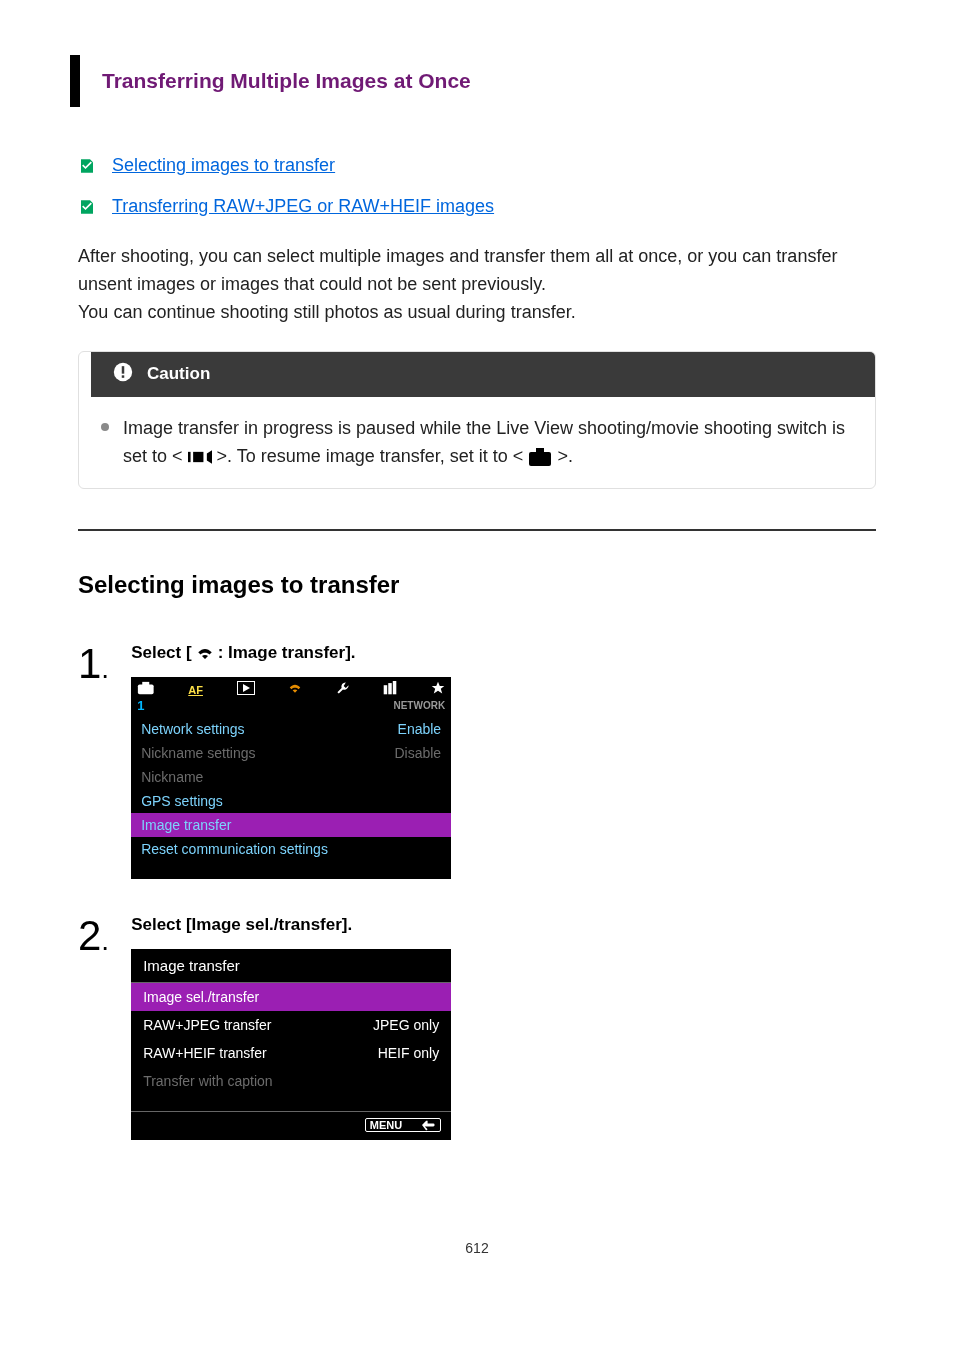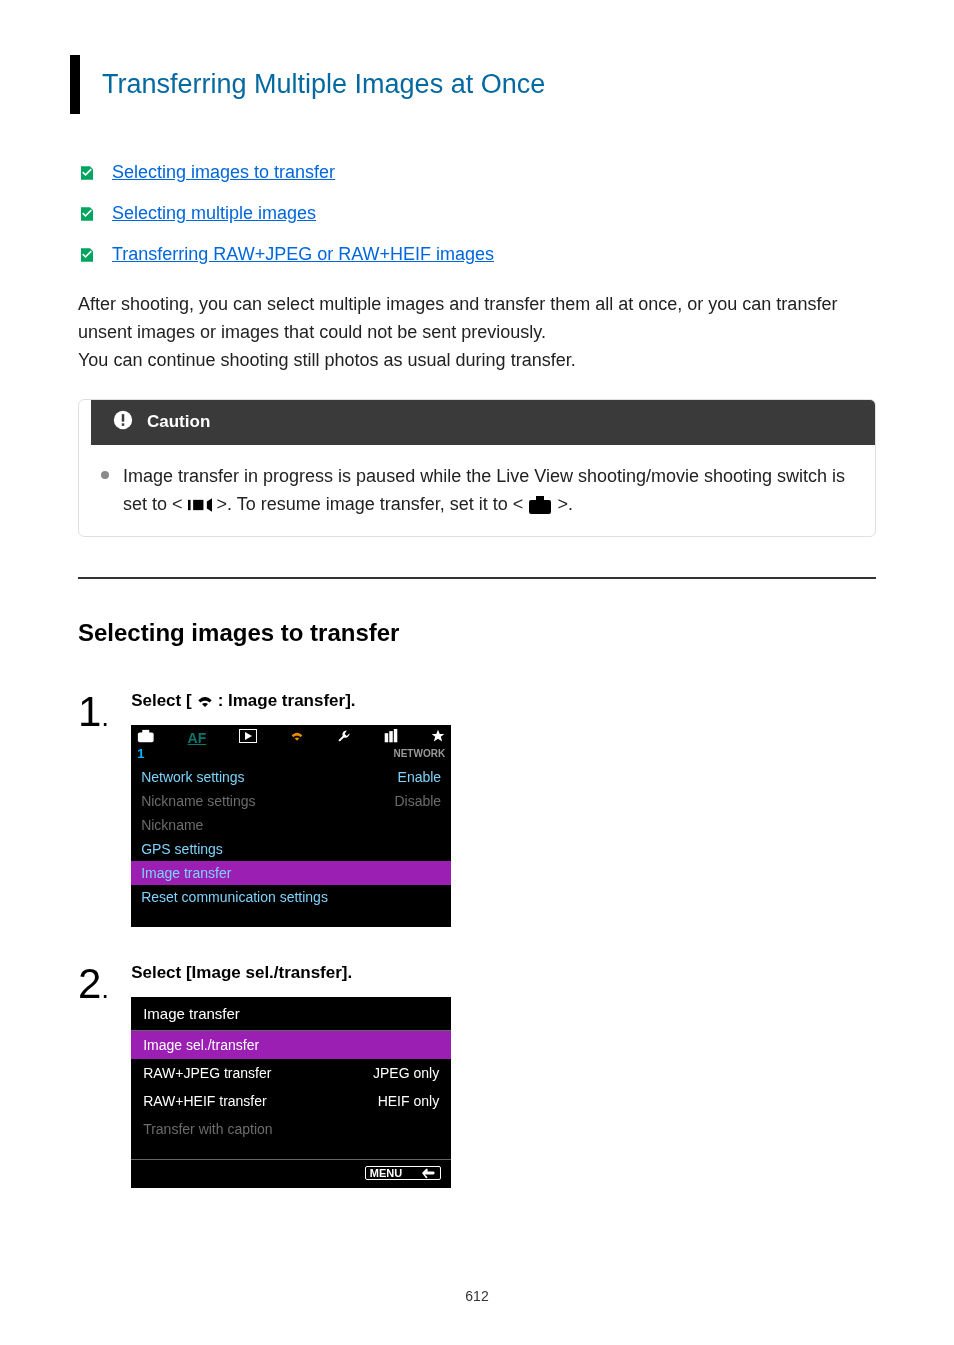--- a/index.html
+++ b/index.html
@@ -8,21 +8,21 @@
     --link:#0066dd;
     --black:#000;
     --grey:#6c6c6c;
     --purple:#9b1fb3;
     --wifi-orange:#e58c00;
   }
   *{box-sizing:border-box;}
   body{margin:0;background:#fff;font-family:Arial,Helvetica,sans-serif;color:var(--text);}
   .page{width:var(--page-w);margin:0 auto;min-height:1345px;padding:55px 70px;}
   .title-block{border-left:10px solid var(--black);padding:14px 18px 14px 22px;margin-bottom:48px;}
-  .title-block h1{margin:0;font-size:27px;font-weight:normal;color:#0369a1;}
+  .title-block h1{margin:0;font-size:21px;font-weight:bold;color:#701a75;}
   .link-row{display:flex;align-items:center;gap:16px;margin:0 0 20px 8px;}
   .link-row a{color:var(--link);font-size:18px;text-decoration:underline;cursor:pointer;}
   .page-icon{width:18px;height:18px;position:relative;}
   .page-icon svg{width:18px;height:18px;}
   p.body-text{font-size:18px;line-height:1.55;margin:26px 8px 0 8px;}
   
   .caution{border:1px solid #e0e0e0;border-radius:6px;margin:24px 8px 40px 8px;overflow:hidden;}
   .caution-hdr{background:#3a3a3a;color:#fff;display:flex;align-items:center;gap:14px;padding:10px 22px;font-size:17px;font-weight:bold;margin-left:12px;}
   .caution-hdr svg{width:20px;height:20px;fill:#fff;}
   .caution-body{padding:18px 22px;font-size:18px;line-height:1.55;}
@@ -81,29 +81,20 @@
     </span>
     <a>Selecting images to transfer</a>
   </div>
   <div class="link-row">
     <span class="page-icon">
       <svg viewBox="0 0 24 24">
           <path fill="#00a560" d="M4 3h12l4 4v14H4z"></path>
           <path fill="#fff" d="M7 10l3 3 7-7 1.5 1.5L10 16 5.5 11.5z"></path>
         </svg>
     </span>
-    <a>Selecting multiple images</a>
-  </div>
-  <div class="link-row">
-    <span class="page-icon">
-      <svg viewBox="0 0 24 24">
-          <path fill="#00a560" d="M4 3h12l4 4v14H4z"></path>
-          <path fill="#fff" d="M7 10l3 3 7-7 1.5 1.5L10 16 5.5 11.5z"></path>
-        </svg>
-    </span>
     <a>Transferring RAW+JPEG or RAW+HEIF images</a>
   </div>
 
   <p class="body-text" style="white-space:pre-line;">After shooting, you can select multiple images and transfer them all at once, or you can transfer unsent images or images that could not be sent previously.
 You can continue shooting still photos as usual during transfer.</p>
 
   <div class="caution">
     <div class="caution-hdr">
       <span>
         <svg viewBox="0 0 24 24">
@@ -145,21 +136,21 @@
               <path d="M3 11l3 3c3-3 9-3 12 0l3-3C15 5 9 5 3 11zM8 16l4 4 4-4c-2-2-6-2-8 0z"></path>
             </svg>
           <span>: Image transfer].</span>
         </div>
         <div class="lcd">
           <div class="iconbar">
             <span><svg viewBox="0 0 20 16">
                   <rect x="1" y="4" width="18" height="11" rx="2"></rect>
                   <rect x="6" y="1" width="8" height="4"></rect>
                 </svg></span>
-            <span style="color:#0f766e;font-size:14px;font-weight:bold;text-decoration:underline;">AF</span>
+            <span style="color:#fde047;font-size:11px;font-weight:bold;text-decoration:underline;">AF</span>
             <span><svg viewBox="0 0 18 14">
                   <rect x="0" y="0" width="18" height="14" fill="none" stroke="#fff" stroke-width="2"></rect>
                   <polygon points="6,3 13,7 6,11" fill="#fff"></polygon>
                 </svg></span>
             <span class="wifi"><svg viewBox="0 0 24 24">
                   <path d="M3 11l3 3c3-3 9-3 12 0l3-3C15 5 9 5 3 11zM8 16l4 4 4-4c-2-2-6-2-8 0z"></path>
                 </svg></span>
             <span><svg viewBox="0 0 20 20">
                   <path d="M14 2a6 6 0 0 0-6 8L2 16l2 2 6-6a6 6 0 0 0 8-6l-4 4-3-3z"></path>
                 </svg></span>

